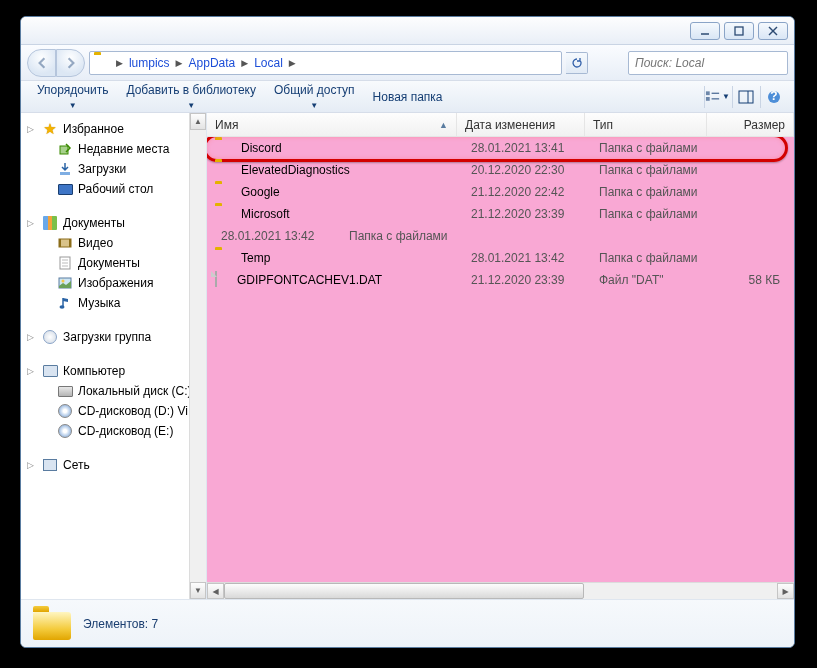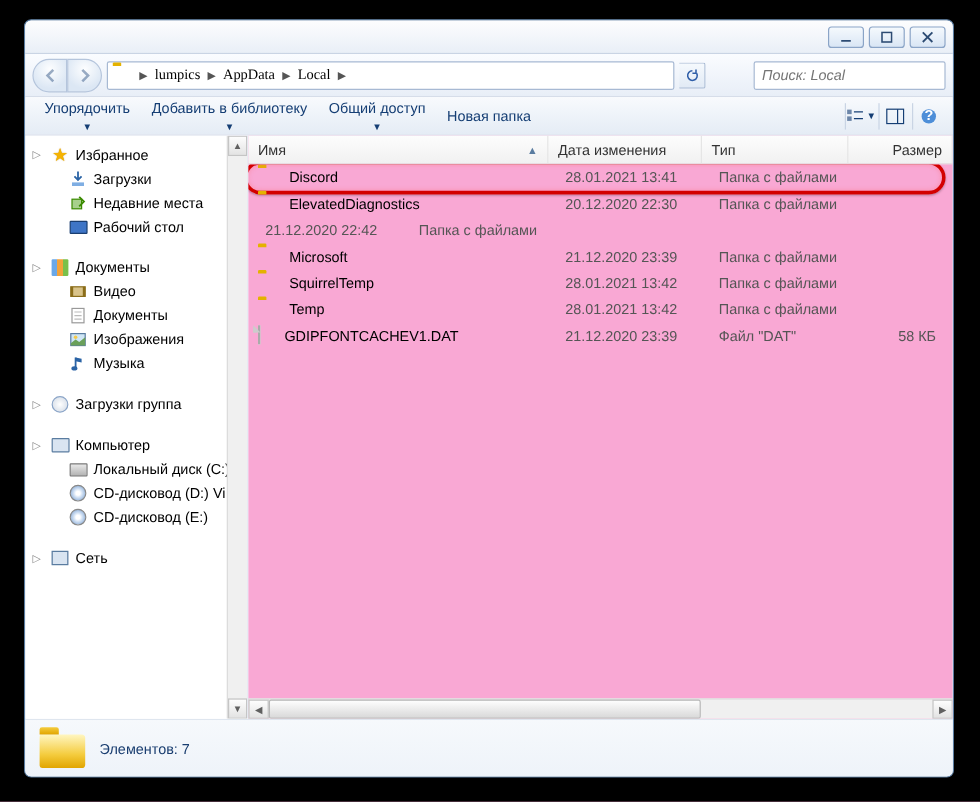--- a/index.html
+++ b/index.html
@@ -16,21 +16,21 @@
   .navrow { height: 36px; background: linear-gradient(#fafcff,#e8eef7); display:flex; align-items:center; padding: 4px 6px; gap:4px; border-bottom:1px solid #d6dde9; }
   .nav-arrows { width: 58px; height: 28px; display:flex; }
   .nav-arrow { width: 29px; height: 28px; border: 1px solid #b5c5dc; background: radial-gradient(circle at 50% 30%, #fdfeff, #dce7f4 70%); display:flex; align-items:center; justify-content:center; color:#3b5d8a; }
   .nav-arrow.left { border-radius: 14px 0 0 14px; }
   .nav-arrow.right { border-radius: 0 14px 14px 0; }
   .nav-arrow svg { width:12px; height:12px; opacity:.5; }
   .addressbar { flex:1; height:24px; border:1px solid #a7b9d3; background:#fff; display:flex; align-items:center; padding:0 4px; border-radius:2px; }
   .addr-icon { width:16px; height:16px; margin-right:4px; }
   .folder-mini { width:16px; height:13px; background: linear-gradient(#fff2a8,#e4b200); border-radius:1px 2px 2px 1px; position:relative; }
   .folder-mini::before { content:""; position:absolute; top:-3px; left:0; width:7px; height:3px; background:#e4b200; border-radius:1px 1px 0 0; }
-  .crumb { color:#000000; padding:0 4px; cursor:default;font-family:Liberation Serif, serif; }
+  .crumb { color:#1d4ed8; padding:0 4px; cursor:default; }
   .crumb-sep { color:#555; padding:0 2px; font-size:9px; }
   .addr-refresh { width:22px; height:22px; border:1px solid #a7b9d3; border-left:none; background:linear-gradient(#f5f9fd,#e1eaf5); display:flex; align-items:center; justify-content:center; color:#2f5ea8; border-radius:0 2px 2px 0; }
   .searchbox { width:160px; height:24px; border:1px solid #a7b9d3; background:#fff; display:flex; align-items:center; padding:0 4px; border-radius:2px;margin-left:36px; }
   .searchbox input { border:none; outline:none; flex:1; font-style:italic; color:#7a7a7a; background:transparent; }
   .searchbox .mag { color:#2f5ea8; }
 
   
   .toolbar { height: 32px; background: linear-gradient(#f8fafd,#eef3f9 50%,#e5ecf5); border-bottom:1px solid #d6dde9; display:flex; align-items:center; padding:0 8px; gap:2px; }
   .tbtn { color:#153e74; padding:4px 8px; display:flex; align-items:center; gap:4px; border-radius:2px;flex-direction:column; }
   .tarrow { font-size:8px; color:#153e74; }
@@ -201,36 +201,36 @@
 
   <div class="body">
     <div class="sidebar">
       <div class="side-group">
         <div class="side-head">
               <span class="expand">▷</span>
               <span class="ic star">★</span>
               <span>Избранное</span>
             </div>
         <div class="side-item">
-              <span class="ic">
-                <svg width="14" height="14" viewBox="0 0 14 14">
-                  <rect x="2" y="10" width="10" height="3" fill="#7faee3"></rect>
-                  <path d="M7 1v7m-3-3l3 3 3-3" stroke="#2a63a5" fill="none" stroke-width="1.5"></path>
-                </svg>
-              </span>
-              <span>Загрузки</span>
-            </div>
-        <div class="side-item">
               <span class="ic grn">
                 <svg width="14" height="14" viewBox="0 0 14 14">
                   <rect x="2" y="4" width="8" height="8" fill="#a7d08c" stroke="#3a8a00"></rect>
                   <path d="M8 2l4 4-4 4" fill="none" stroke="#3a8a00" stroke-width="1.5"></path>
                 </svg>
               </span>
               <span>Недавние места</span>
+            </div>
+        <div class="side-item">
+              <span class="ic">
+                <svg width="14" height="14" viewBox="0 0 14 14">
+                  <rect x="2" y="10" width="10" height="3" fill="#7faee3"></rect>
+                  <path d="M7 1v7m-3-3l3 3 3-3" stroke="#2a63a5" fill="none" stroke-width="1.5"></path>
+                </svg>
+              </span>
+              <span>Загрузки</span>
             </div>
         <div class="side-item">
               <span class="ic">
                 <span class="mon"></span>
               </span>
               <span>Рабочий стол</span>
             </div>
       </div>
       <div class="side-group">
         <div class="side-head">
@@ -362,38 +362,38 @@
             <div class="row">
               <div class="c-name">
                 <span class="addr-icon"><span class="folder-mini"></span></span>
                 <span>ElevatedDiagnostics</span>
               </div>
               <div class="c-date">20.12.2020 22:30</div>
               <div class="c-type">Папка с файлами</div>
               <div class="c-size"></div>
             </div>
             <div class="row">
+              <div class="c-name">
+                <span class="addr-icon"><span class="folder-mini"></span></span>
+                <span>Google</span>
+              </div>
               <div class="c-date">21.12.2020 22:42</div>
               <div class="c-type">Папка с файлами</div>
               <div class="c-size"></div>
             </div>
             <div class="row">
               <div class="c-name">
                 <span class="addr-icon"><span class="folder-mini"></span></span>
                 <span>Microsoft</span>
               </div>
               <div class="c-date">21.12.2020 23:39</div>
               <div class="c-type">Папка с файлами</div>
               <div class="c-size"></div>
             </div>
             <div class="row">
-              <div class="c-name">
-                <span class="addr-icon"><span class="folder-mini"></span></span>
-                <span>SquirrelTemp</span>
-              </div>
               <div class="c-date">28.01.2021 13:42</div>
               <div class="c-type">Папка с файлами</div>
               <div class="c-size"></div>
             </div>
             <div class="row">
               <div class="c-name">
                 <span class="addr-icon"><span class="folder-mini"></span></span>
                 <span>Temp</span>
               </div>
               <div class="c-date">28.01.2021 13:42</div>

